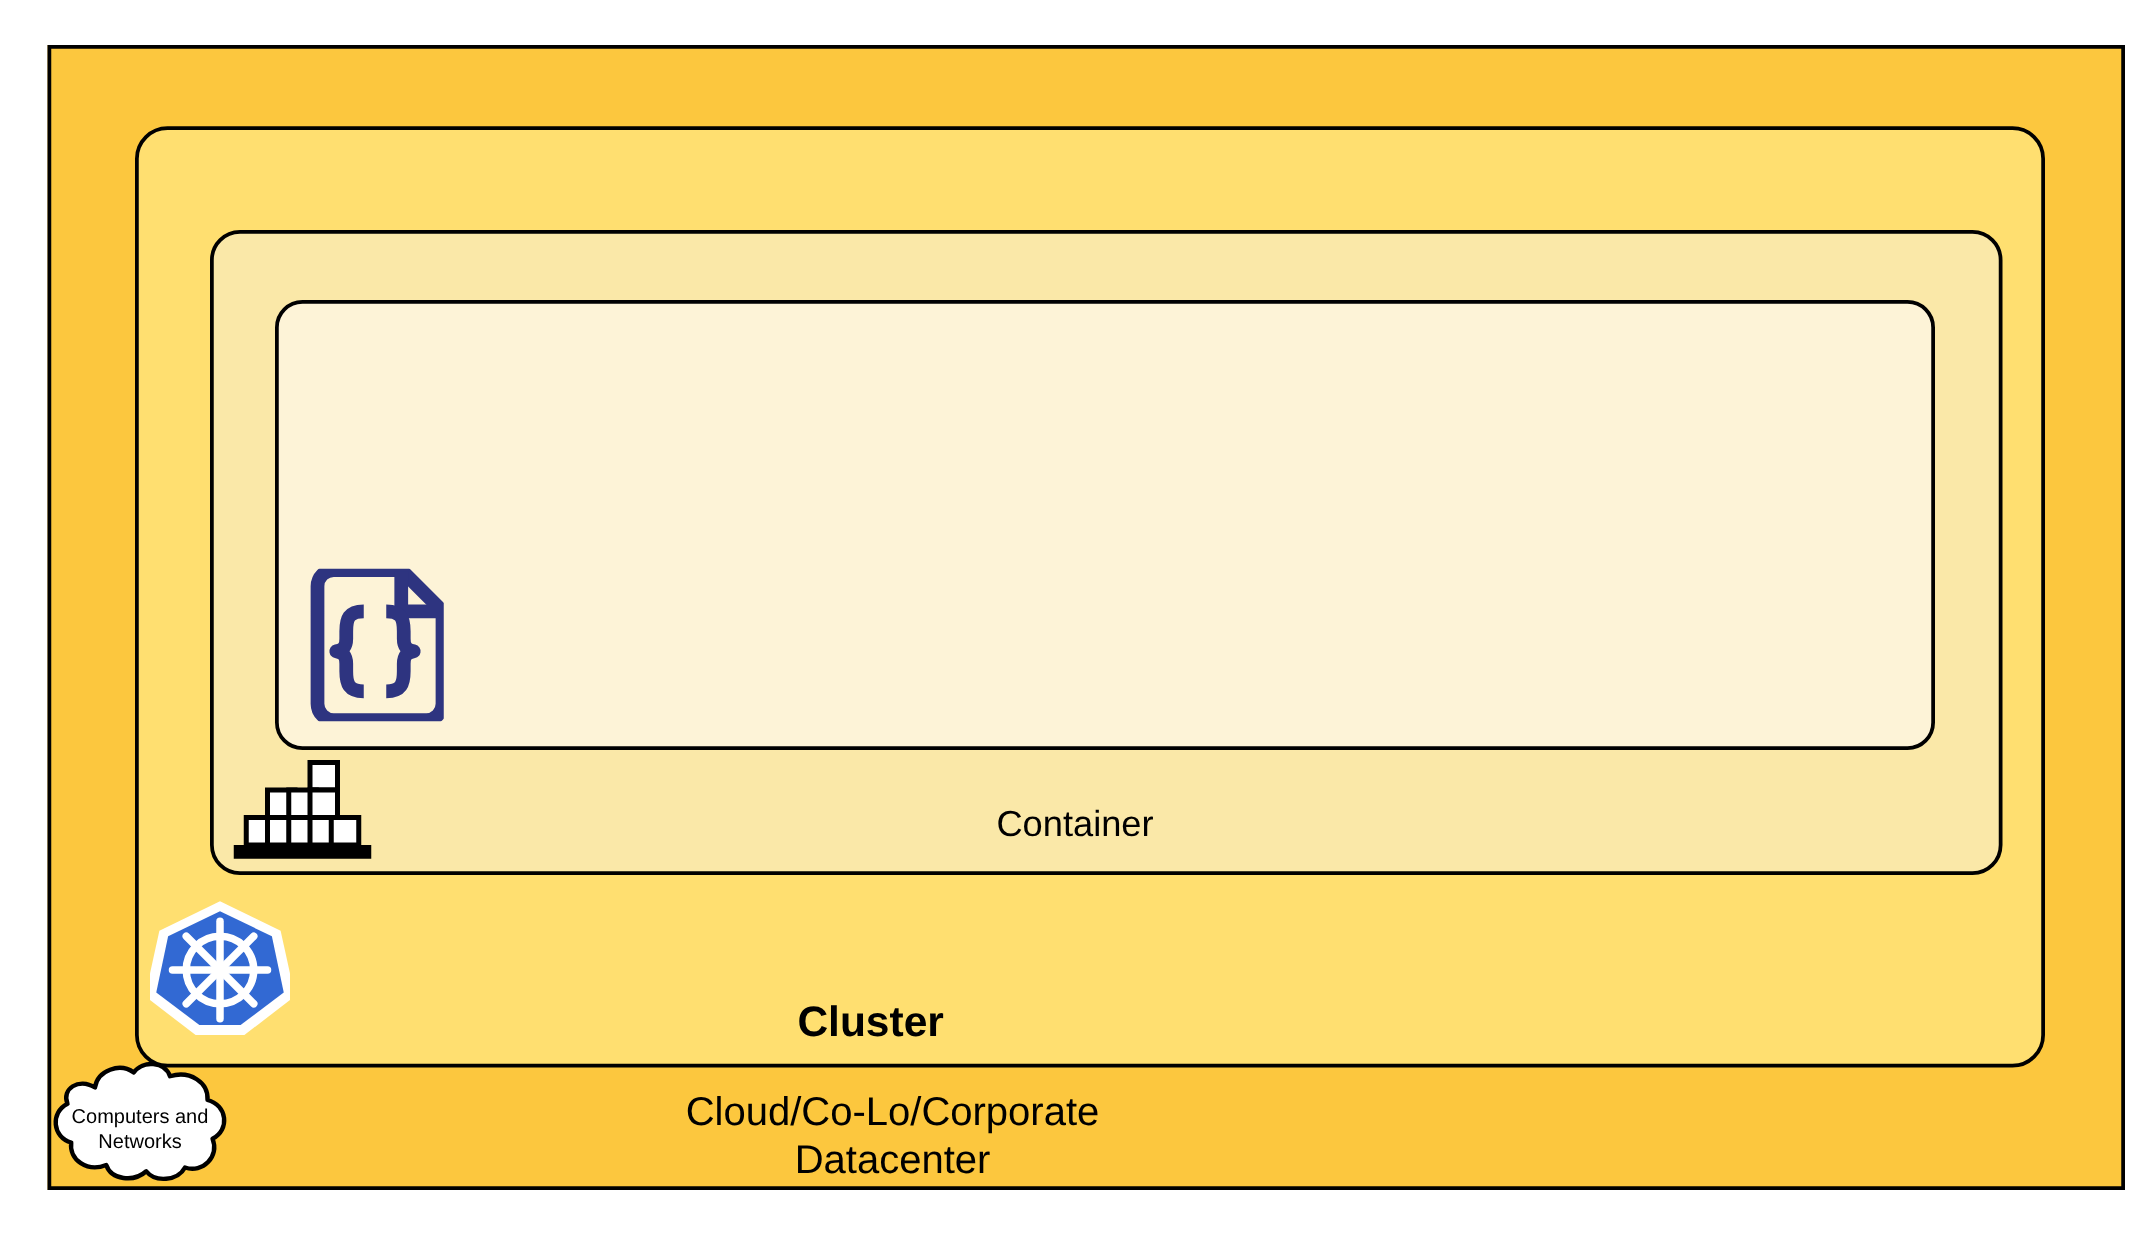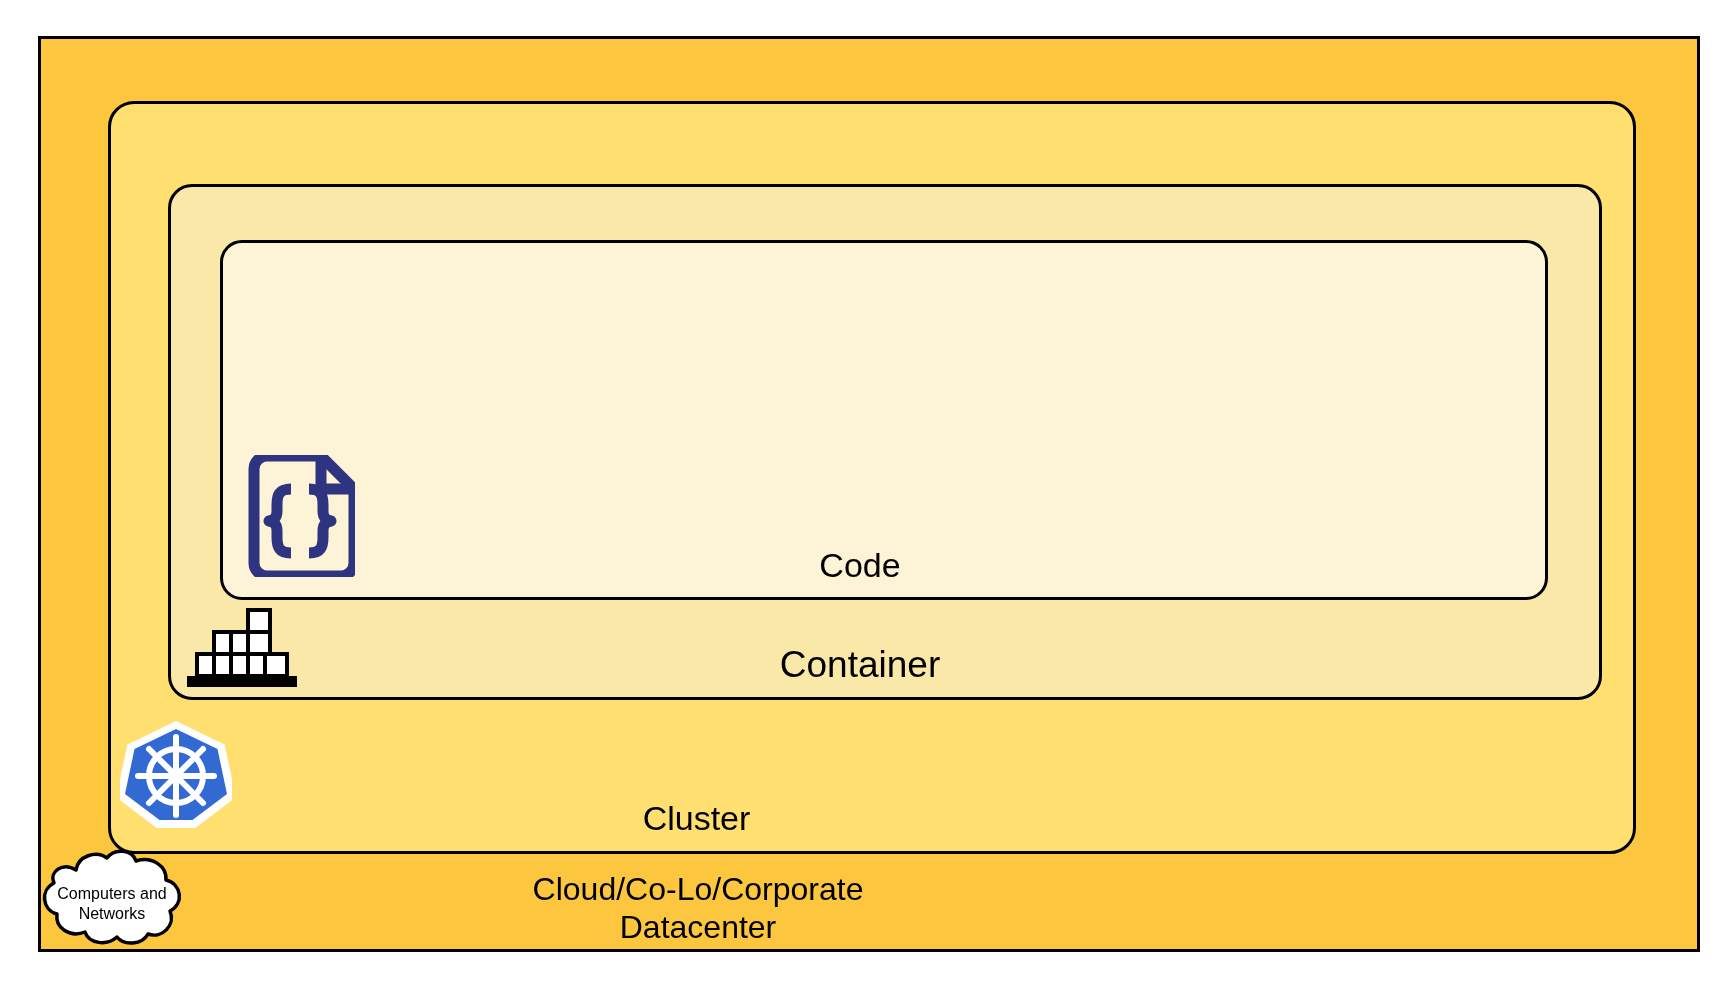--- a/index.html
+++ b/index.html
@@ -80,30 +80,31 @@
   .label-code {
     left: 0;
     width: 1720px;
     top: 545px;
     font-size: 34px;
   }
   .label-container {
     left: 0;
     width: 1720px;
     top: 643px;
-    font-size: 37px;
+    font-size: 29px;
   }
   .label-cluster {
     left: 0;
     width: 1393px;
     top: 798px;
     font-size: 34px;
+    font-weight: bold;
   }
   .label-datacenter {
-    left: 0;
+    left: 16px;
     width: 1396px;
     top: 871px;
     font-size: 32px;
   }
 
   
   .icon-code {
     position: absolute;
     left: 243px;
     top: 455px;
@@ -157,21 +158,20 @@
 <div id="stage">
 
   <div class="layer layer-datacenter"></div>
 
   <div class="layer layer-cluster"></div>
 
   <div class="layer layer-container"></div>
 
   <div class="layer layer-code"></div>
 
-  <div class="layer-label label-code">Code</div>
 
   <div class="layer-label label-container">Container</div>
 
   <div class="layer-label label-cluster">Cluster</div>
 
   <div class="layer-label label-datacenter">Cloud/Co-Lo/Corporate
 Datacenter</div>
 
   <div class="icon-code">
     <svg viewBox="0 0 112 122" width="112" height="122" aria-hidden="true">

